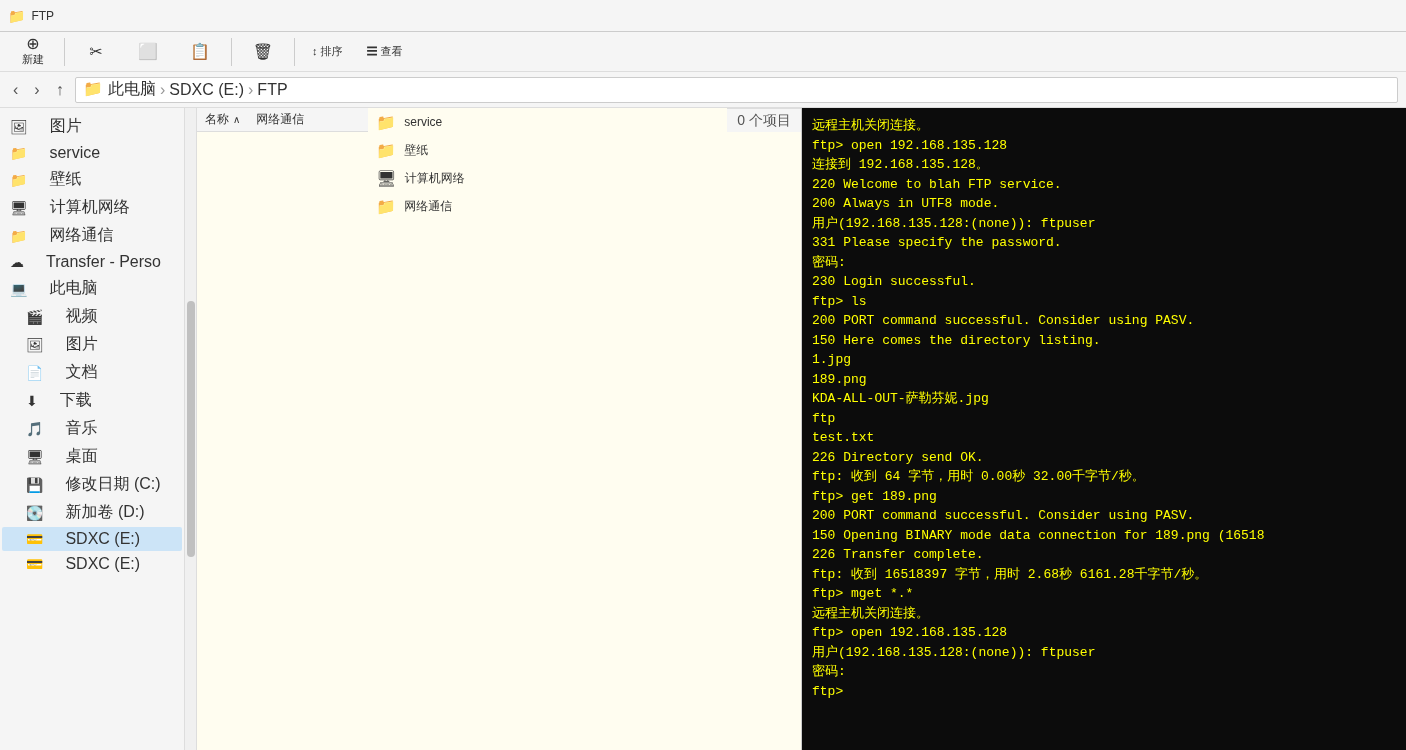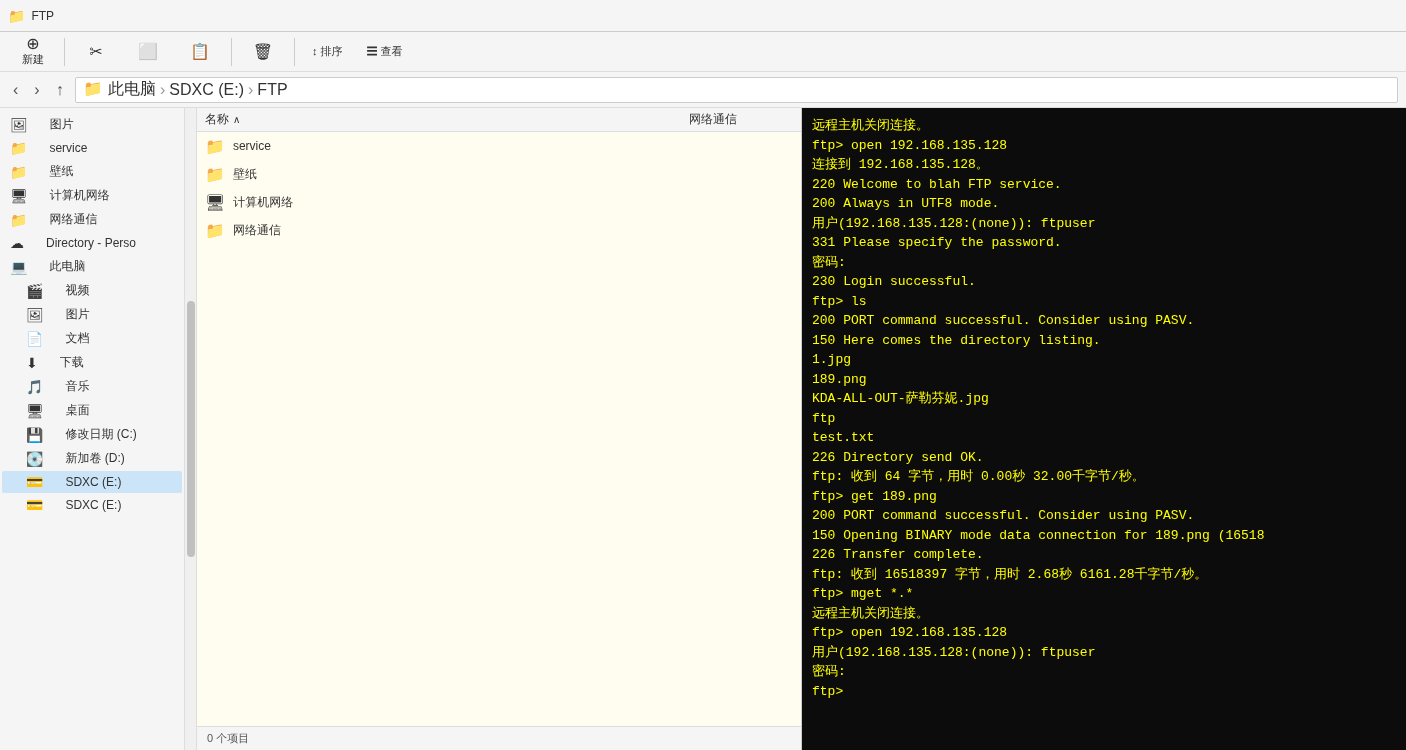--- a/index.html
+++ b/index.html
@@ -69,33 +69,32 @@
       padding: 4px 0;
       flex-shrink: 0;
     }
     .sidebar-item {
       display: flex; align-items: center; padding: 3px 8px; cursor: pointer;
       font-size: 12px; color: #333; border-radius: 2px; margin: 1px 2px;
       white-space: nowrap; overflow: hidden;
     }
     .sidebar-item.selected { background: #cce4f7; }
     .sidebar-item .si-icon { margin-right: 6px; font-size: 14px; flex-shrink: 0; }
-    .sidebar-item .si-label { font-size: 12px; padding-left: 16px; }
+    .sidebar-item .si-label { font-size: 16px; padding-left: 16px; }
 
     
     .scrollbar-area { width: 12px; background: #f0f0f0; border-right: 1px solid #ddd; flex-shrink: 0; position: relative; }
     .scrollbar-thumb { width: 8px; margin: 0 2px; background: #c0c0c0; border-radius: 4px; position: absolute; top: 30%; height: 40%; }
 
     
     .file-list-area {
       flex: 1;
       background: #fffdf0;
       border-right: 1px solid #ccc;
       display: flex;
-      flex-direction: column;
       overflow: hidden;
     }
     .file-list-header {
       display: flex; border-bottom: 1px solid #ddd; background: #f5f5f5;
       height: 24px; align-items: center; font-size: 12px; color: #333;
     }
     .col-header { padding: 0 8px; cursor: pointer; display: flex; align-items: center; gap: 4px; flex-shrink: 0; }
     .col-name { flex: 1; }
     .col-date { width: 120px; }
     .col-sort-arrow { font-size: 10px; }
@@ -104,21 +103,21 @@
       display: flex; align-items: center; padding: 2px 8px; font-size: 12px; color: #333;
       cursor: pointer; height: 28px;
     }
     .file-item .fi-icon { margin-right: 8px; font-size: 16px; flex-shrink: 0; }
     .file-item .fi-name { flex: 1; }
     .file-item .fi-date { width: 120px; color: #666; font-size: 11px; }
 
     
     .status-bar {
       height: 24px; background: #f5f5f5; border-top: 1px solid #ddd;
-      display: flex; align-items: center; padding: 0 10px; font-size: 11px; color: #555;
+      display: flex; align-items: center; padding: 0 10px; font-size: 14px; color: #555;
     }
 
     
     .terminal-panel {
       width: 700px;
       background: #0c0c0c;
       color: #ffff00;
       font-family: 'Courier New', Consolas, monospace;
       font-size: 13px;
       overflow-y: auto;
@@ -204,21 +203,21 @@
       <div class="sidebar-item" style="padding-left: 8px;">
         <span class="si-icon">🖥</span>
         <span class="si-label">计算机网络</span>
       </div>
       <div class="sidebar-item" style="padding-left: 8px;">
         <span class="si-icon">📁</span>
         <span class="si-label">网络通信</span>
       </div>
       <div class="sidebar-item" style="padding-left: 8px;">
         <span class="si-icon">☁</span>
-        <span class="si-label">Directory - Perso</span>
+        <span class="si-label">Transfer - Perso</span>
       </div>
       <div class="sidebar-item" style="padding-left: 8px;">
         <span class="si-icon">💻</span>
         <span class="si-label">此电脑</span>
       </div>
       <div class="sidebar-item" style="padding-left: 24px;">
         <span class="si-icon">🎬</span>
         <span class="si-label">视频</span>
       </div>
       <div class="sidebar-item" style="padding-left: 24px;">

